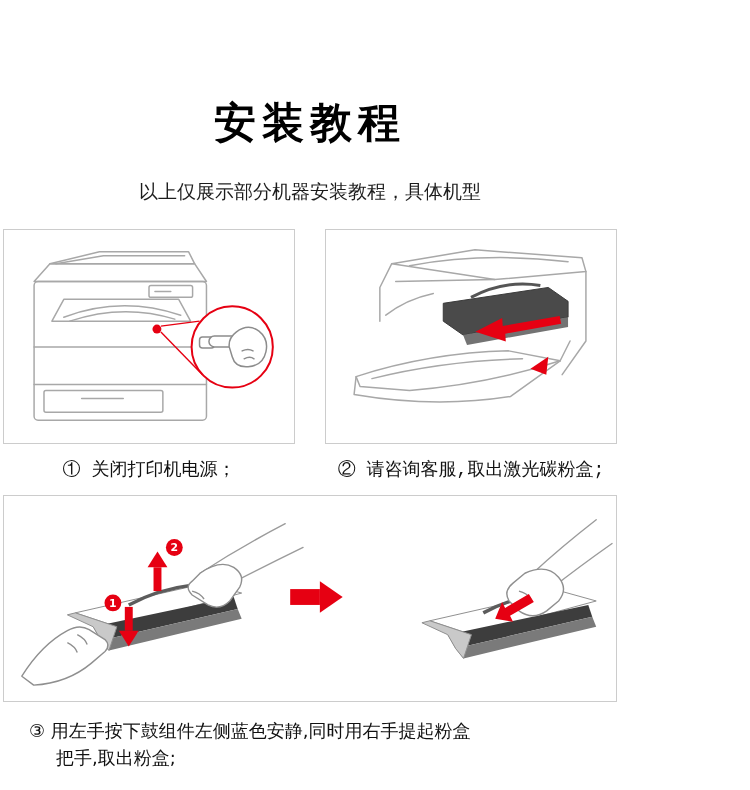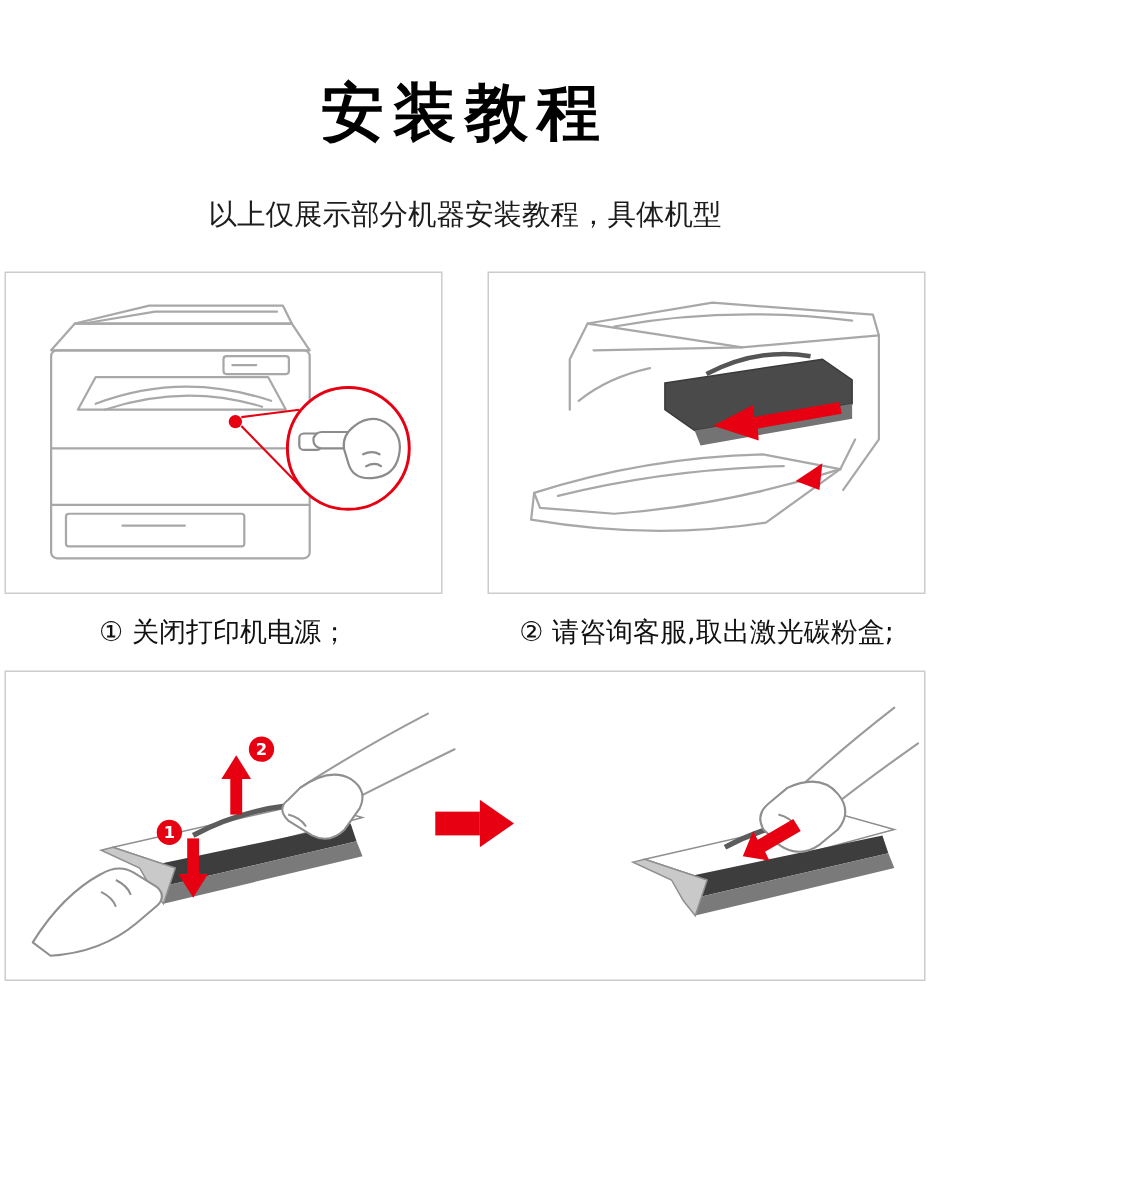--- a/index.html
+++ b/index.html
@@ -1,26 +1,26 @@
 <!DOCTYPE html>
 <html><head>
 <meta charset="utf-8">
 <style>
   * { margin:0; padding:0; box-sizing:border-box; }
   html,body { width:750px; height:790px; background:#ffffff; overflow:hidden;
     font-family:"DejaVu Sans","Liberation Sans",sans-serif; color:#111; }
-  .page { width:620px; height:790px; padding-top:50px; }
+  .page { width:620px; height:790px; padding-top:98px; }
   .title { text-align:center; font-size:42px; font-weight:900; letter-spacing:6px; color:#000; line-height:1.2; }
   .subtitle { text-align:center; font-size:19px; line-height:31px; margin-top:16px; color:#1c1c1c; }
   .subtitle span { display:block;margin-top:28px; }
   .panels { display:flex; justify-content:center; gap:30px; margin-top:22px; }
   .panel { width:292px; height:215px; border:1px solid #cccccc; background:#fff; }
   .panel svg { display:block; width:100%; height:100%; }
   .captions { display:flex; justify-content:center; gap:30px; margin-top:13px; }
-  .caption { width:292px; text-align:center; font-size:18px; color:#111; }
+  .caption { width:292px; text-align:center; font-size:18px; color:#111;font-family:Liberation Mono, monospace; }
   .wide-panel { width:614px; height:207px; border:1px solid #cccccc; margin:14px auto 0; background:#fff; }
   .wide-panel svg { display:block; width:100%; height:100%; }
   .caption3 { width:614px; margin:15px auto 0; font-size:18px; line-height:27px; color:#111; text-align:left; padding-left:26px; }
   .caption3 .l2 { display:block; padding-left:27px; }
 </style>
 </head>
 <body>
 
 <div class="page">
 
@@ -148,14 +148,18 @@
       </g>
       <use href="#cart-left" transform="translate(358,8)"></use>
       <g fill="#ffffff" stroke="#8f8f8f" stroke-width="1.4" stroke-linejoin="round">
         <path d="M524 78 q22 -10 34 4 q10 12 0 24 l-12 10 q-14 10 -28 0 l-10 -10 q-6 -10 4 -18 z"></path>
         <path d="M518 96 q8 2 12 8" fill="none"></path>
       </g>
       <polygon points="494,124 501,107 504,113 528,99 533,107 509,121 512,127" fill="#e60012"></polygon>
     </svg>
   </div>
 
+  <p class="caption3">
+    <span class="l1">③ 用左手按下鼓组件左侧蓝色安静,同时用右手提起粉盒</span>
+    <span class="l2">把手,取出粉盒;</span>
+  </p>
 
 </div>
 
 </body></html>

